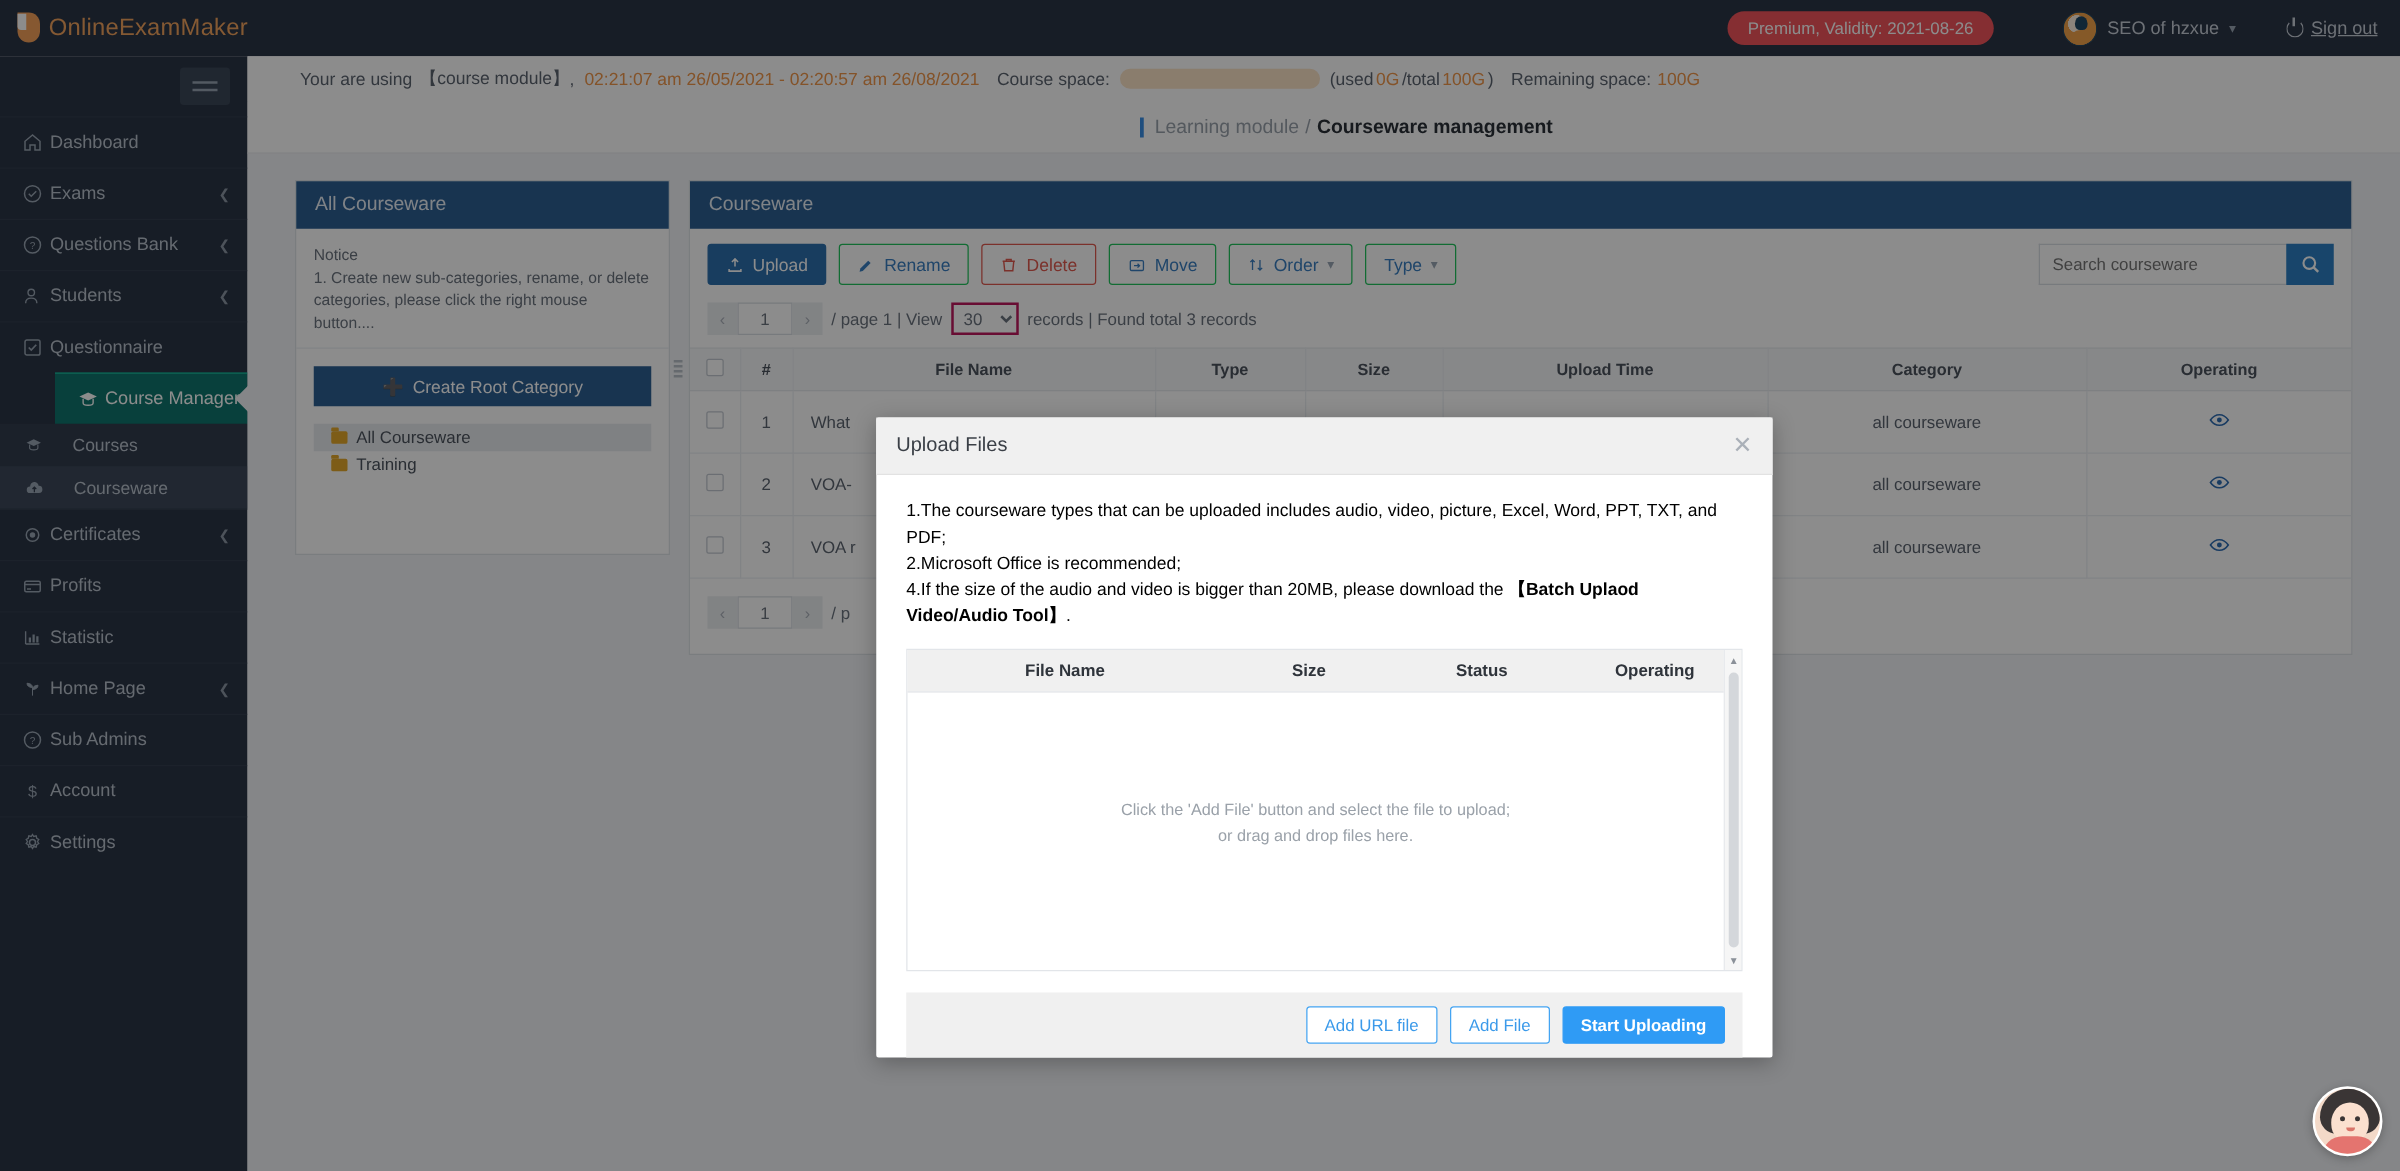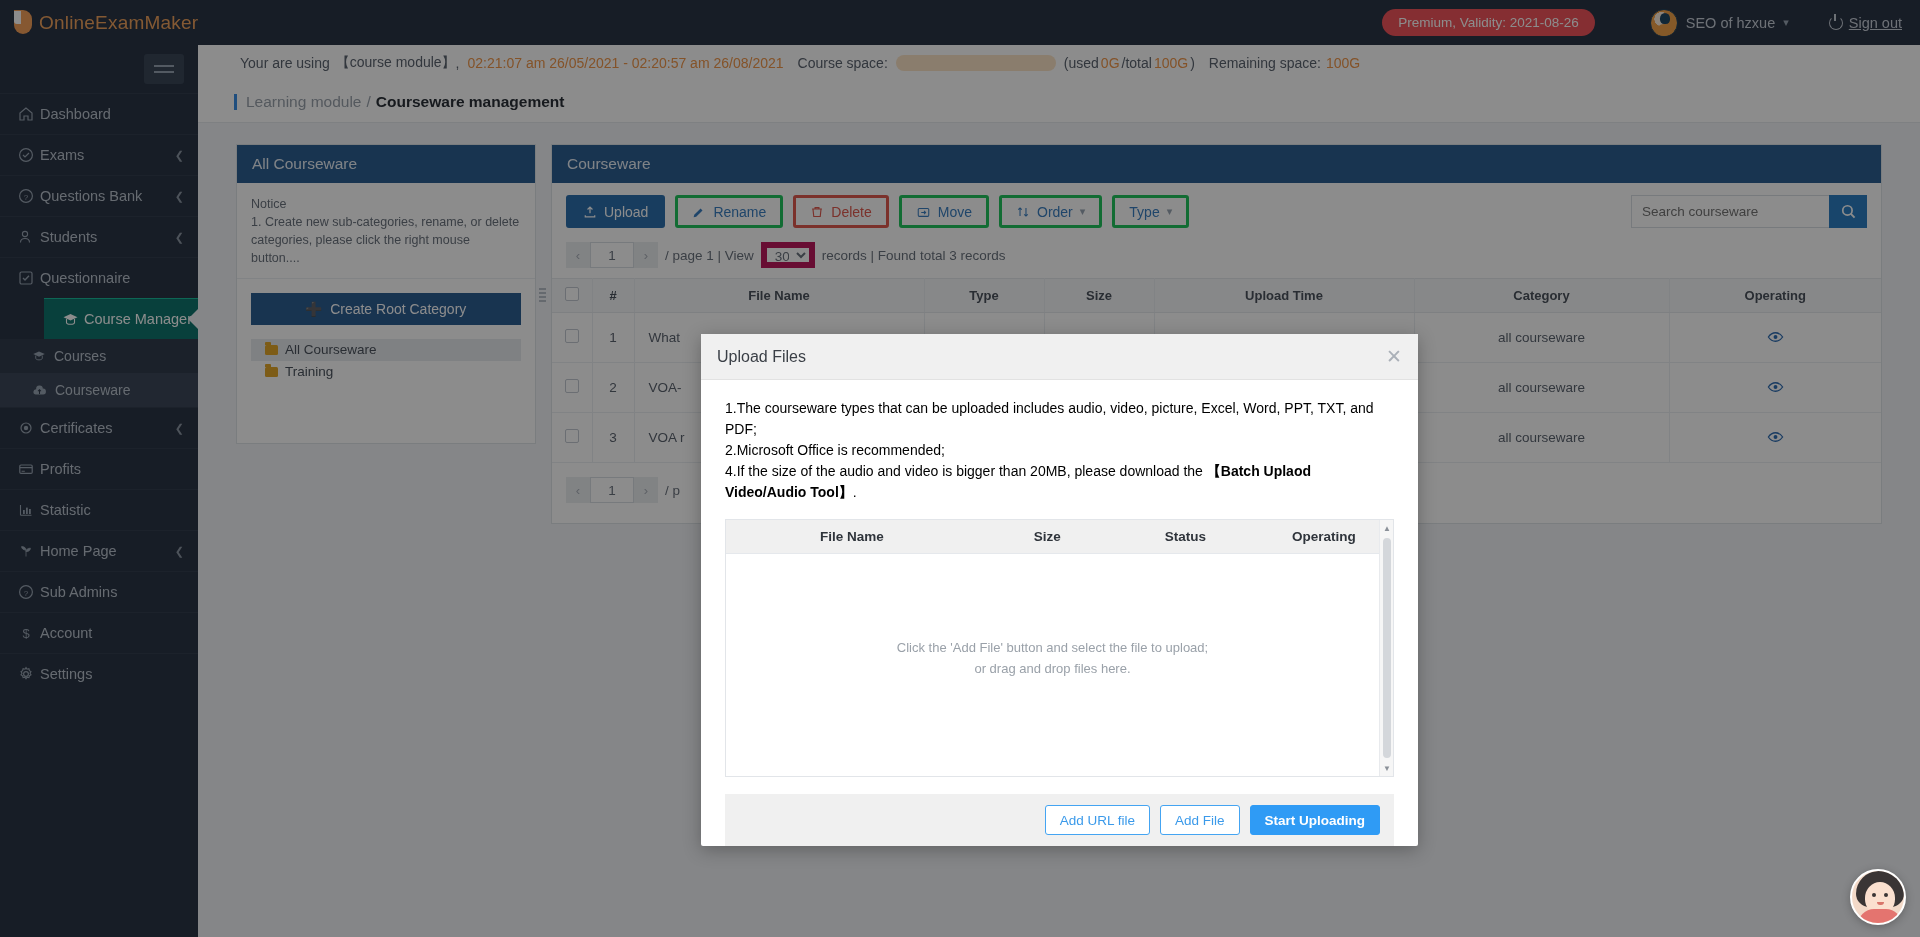--- a/index.html
+++ b/index.html
@@ -82,21 +82,21 @@
     background: #0f766e; color: #ffffff; border-top-color: #1abc9c; margin-left: 44px;
   }
   .nav-item.active .ico, .nav-item.active .arw { color: #ffffff; }
   .nav-item.active:after {
     content: ""; position: absolute; right: -1px; top: 50%; transform: translateY(-50%);
     border-top: 11px solid transparent; border-bottom: 11px solid transparent;
     border-right: 11px solid #f2f4f7;
   }
   .subnav { background: #323d4e; }
   .sub-item {
-    height: 34px; display: flex; align-items: center; padding-left: 32px; gap: 8px;
+    height: 34px; display: flex; align-items: center; padding-left: 20px; gap: 24px;
     color: #b9c2cd; font-size: 14px;
   }
   .sub-item.current { background: #3d4859; }
   .sub-item .ico { color: #9aa6b4; font-size: 13px; display: flex; }
 
   svg.i { display: block; }
 
   
   #infobar {
     position: absolute; top: 45px; left: 198px; width: 1722px; height: 36px;
@@ -107,21 +107,21 @@
   #space-bar {
     width: 160px; height: 16px; background: #fce3c6; border-radius: 8px;
     margin: 0 8px; flex: none;
   }
   .gap-l { margin-left: 14px; }
 
   
   #breadcrumb {
     position: absolute; top: 81px; left: 198px; width: 1722px; height: 42px;
     background: #ffffff; display: flex; align-items: center; padding-left: 36px;
-    border-bottom: 1px solid #e6e9ed; font-size: 15.5px;
+    border-bottom: 1px solid #e6e9ed; font-size: 15.5px; justify-content: center;
   }
   #breadcrumb .bar { width: 3px; height: 16px; background: #3a8ee6; margin-right: 9px; }
   #breadcrumb .muted { color: #9aa2ac; }
   #breadcrumb .sep { color: #9aa2ac; margin: 0 5px; }
   #breadcrumb .cur { color: #2a3038; font-weight: bold; }
 
   
   #workspace {
     position: absolute; top: 123px; left: 198px; width: 1722px; height: 814px;
     background: #f2f4f7;
@@ -175,21 +175,21 @@
 
   
   #main-panel {
     position: absolute; left: 353px; top: 21px; right: 38px; top: 21px; height: 380px;
     background: #ffffff; border: 1px solid #dfe3e8;
   }
   #toolbar { display: flex; align-items: center; padding: 12px 14px 0 14px; gap: 10px; }
   .btn {
     height: 33px; display: inline-flex; align-items: center; gap: 7px;
     padding: 0 14px; font-size: 14px; border-radius: 3px; background: #fff;
-    border: 3px solid #22c55e; color: #3a7fc1; white-space: nowrap;
+    border: 1px solid #22c55e; color: #3a7fc1; white-space: nowrap;
     font-family: "Liberation Sans", sans-serif;
   }
   .btn.primary { background: #2c6fad; border-color: #2c6fad; color: #fff; }
   .btn.danger { border-color: #e05a4f; color: #e05a4f; }
   #tb-search {
     margin-left: auto; display: flex;
   }
   #tb-search input {
     width: 198px; height: 33px; border: 1px solid #d9dee4; border-right: none;
     padding: 0 10px; font-size: 13.5px; color: #6d757f; outline: none;
@@ -205,21 +205,21 @@
     width: 24px; height: 26px; background: #eceef1; color: #aab1ba; display: flex;
     align-items: center; justify-content: center; font-size: 13px; border: none;
   }
   .pg-input {
     width: 44px; height: 26px; border: 1px solid #d9dee4; text-align: center;
     font-size: 13.5px; color: #6b737e; outline: none; margin: 0 0;
     font-family: "Liberation Sans", sans-serif;
   }
   .pg-txt { margin: 0 7px; white-space: nowrap; }
   .pg-sel {
-    height: 26px; border: 6px solid #be185d; font-size: 13.5px; color: #6b737e;
+    height: 26px; border: 2px solid #be185d; font-size: 13.5px; color: #6b737e;
     padding: 0 4px; outline: none; background: #fff; width: 54px;
     font-family: "Liberation Sans", sans-serif;
   }
 
   table.grid { width: 100%; border-collapse: collapse; font-size: 13.5px; }
   table.grid th {
     background: #f6f7f9; color: #4b535d; font-weight: bold; height: 34px;
     border-top: 1px solid #e6e9ed; border-bottom: 1px solid #e6e9ed;
     border-right: 1px solid #eceff3; font-size: 13px;
   }

